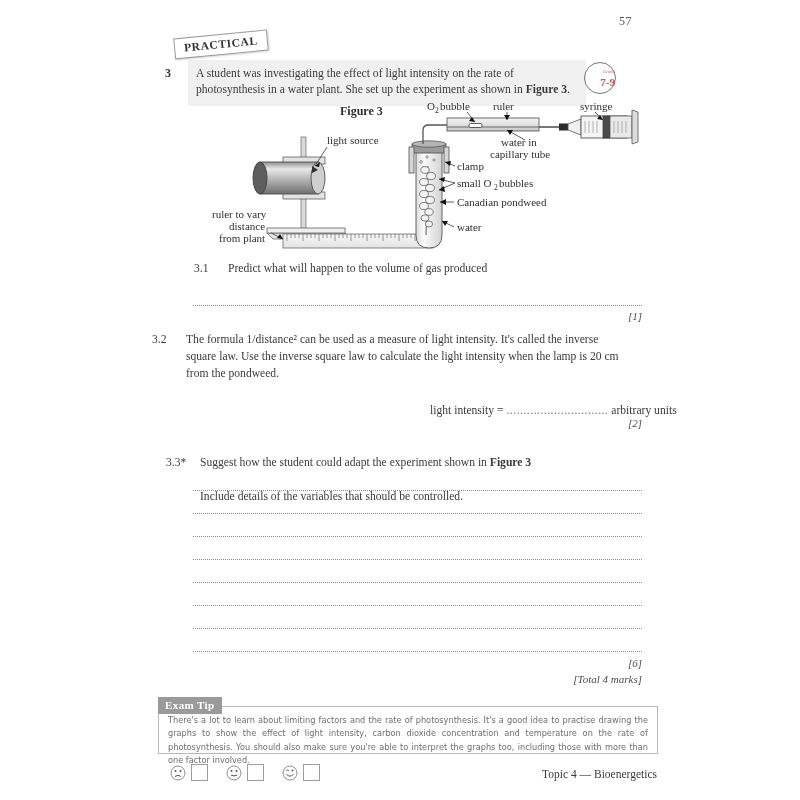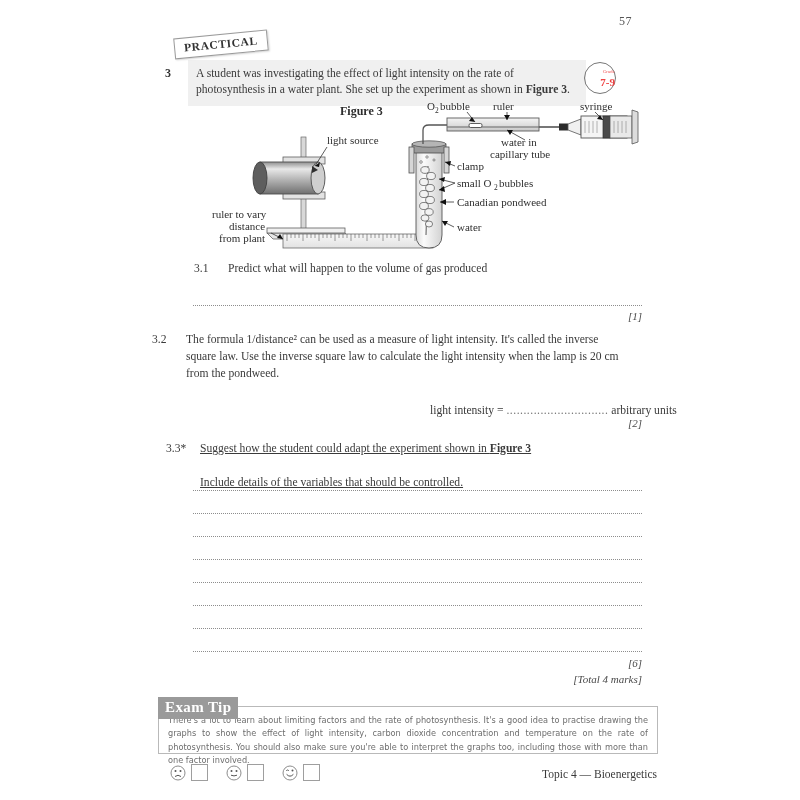--- a/index.html
+++ b/index.html
@@ -168,21 +168,21 @@
     background: #ffffff;
   }
   .examtip-label {
     position: absolute;
     left: 158px;
     top: 697px;
     background: #9a9a9a;
     color: #ffffff;
     font-family: "Liberation Serif", serif;
     font-weight: bold;
-    font-size: 15px;
+    font-size: 11px;
     letter-spacing: 0.4px;
     padding: 2px 7px 3px 7px;
     z-index: 3;
   }
   .examtip-text {
     position: absolute;
     left: 168px;
     top: 714px;
     width: 480px;
     font-family: "DejaVu Sans", sans-serif;
@@ -482,21 +482,21 @@
       <span>The formula 1/distance² can be used as a measure of light intensity.  It's called the inverse</span><br>
       <span>square law.  Use the inverse square law to calculate the light intensity when the lamp is 20 cm</span><br>
       <span>from the pondweed.</span>
     </span>
   </div>
   <div class="answer-slot" style="left:418px; top:404px;">
     <span>light intensity = </span><span class="dots">..............................</span><span> arbitrary units</span>
   </div>
   <div class="marks" style="left:566px; top:417px; width:76px;">[2]</div>
 
-  <div class="subq" style="left:166px; top:441px; width:480px;text-decoration:underline;">
+  <div class="subq" style="left:166px; top:455px; width:480px;">
     <span class="lbl">3.3*</span>
     <span class="body">
       <span>Suggest how the student could adapt the experiment shown in </span><b>Figure 3</b><br>
       <br>
       <span>Include details of the variables that should be controlled.</span>
     </span>
   </div>
 
   <div class="dotline" style="left:193px; top:490px; width:449px;"></div>
   <div class="dotline" style="left:193px; top:513px; width:449px;"></div>

